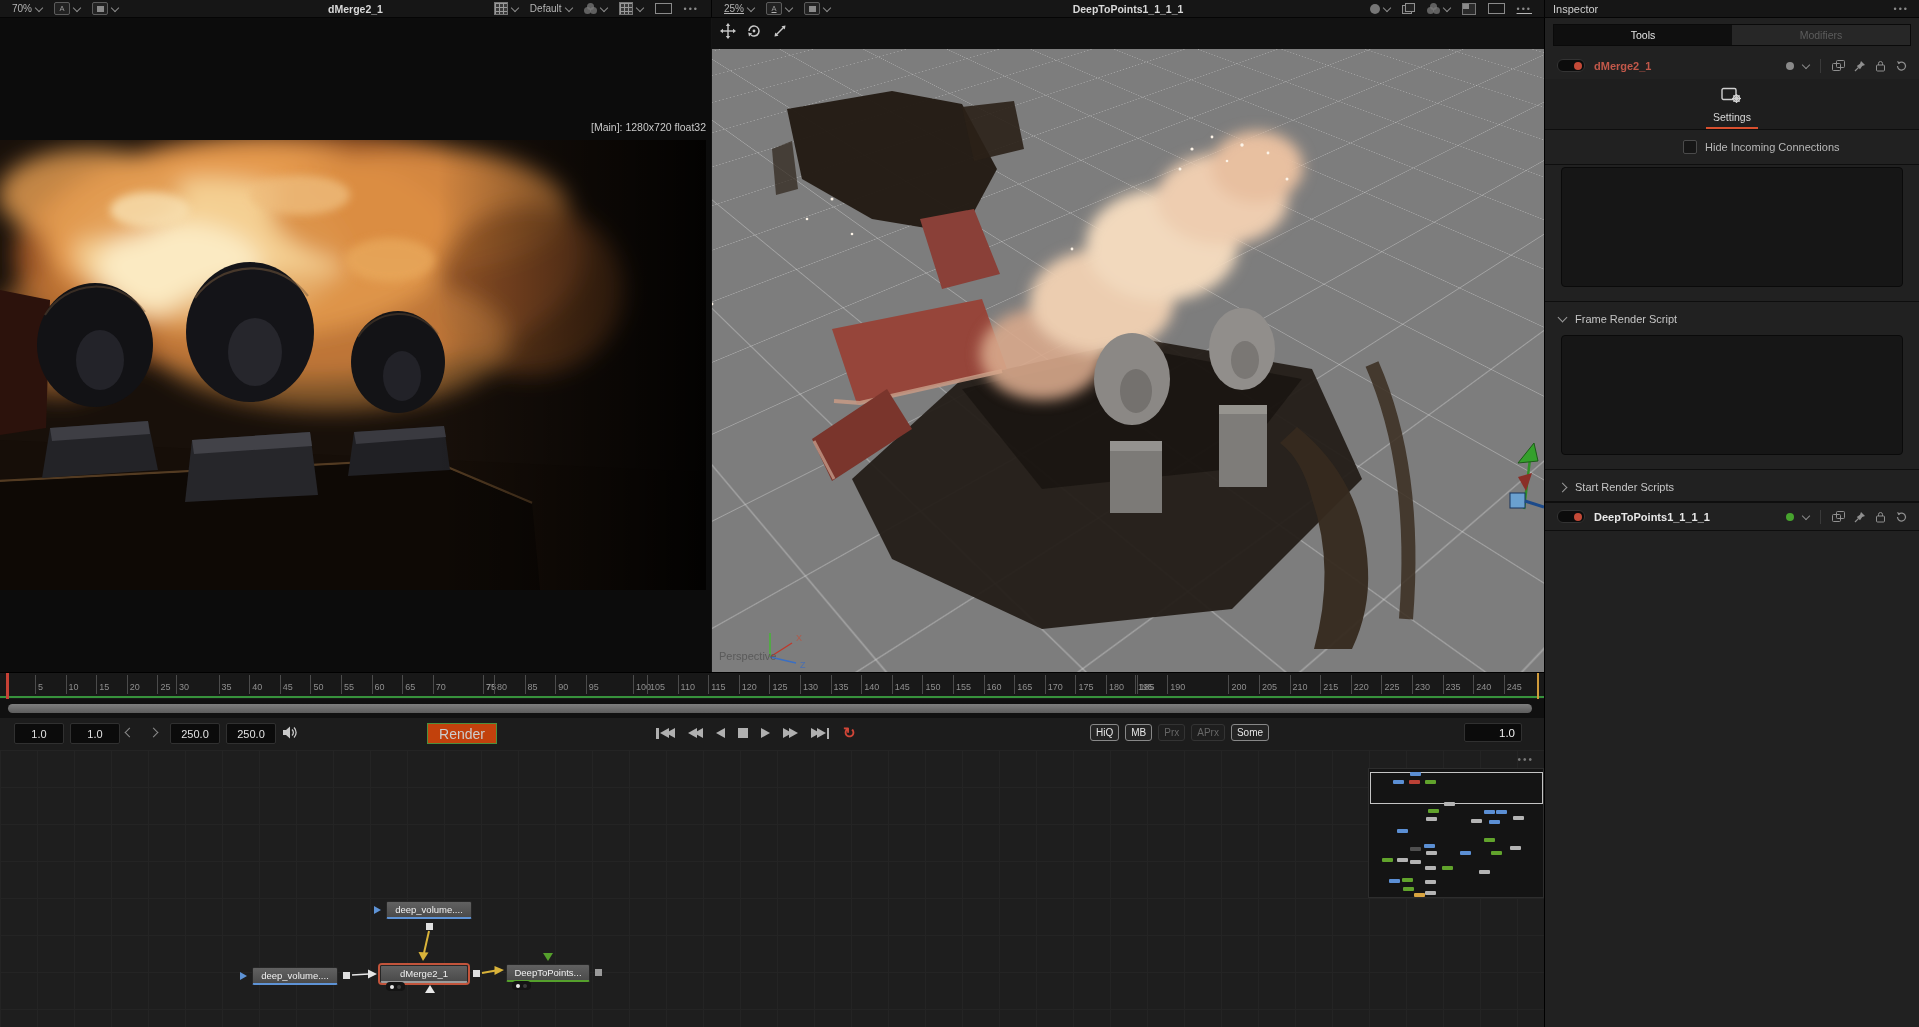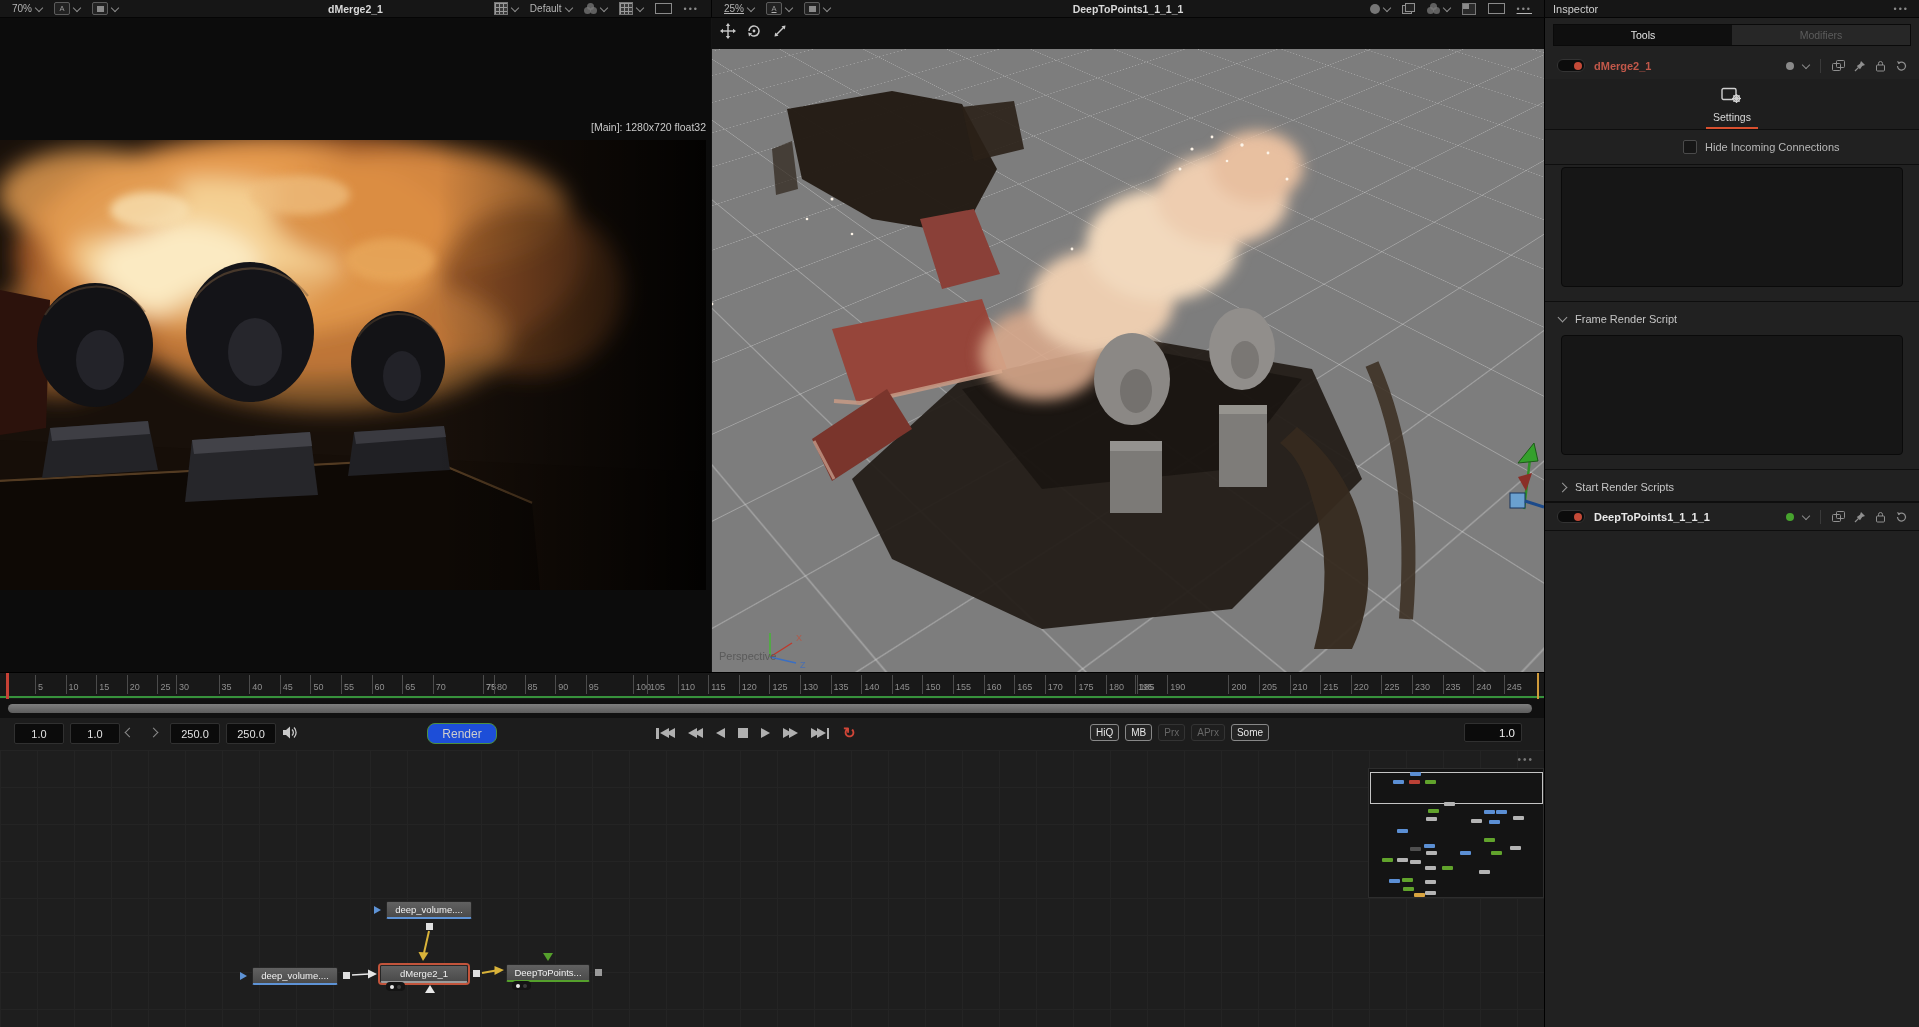--- a/index.html
+++ b/index.html
@@ -56,21 +56,21 @@
   
   .scrollrow{position:absolute;left:0;top:699px;width:1544px;height:19px;background:#101010;}
   .scrollbar{position:absolute;left:8px;top:5px;width:1524px;height:9px;border-radius:4.5px;background:linear-gradient(#7e7e7e,#5c5c5c);}
   
   .transport{position:absolute;left:0;top:718px;width:1544px;height:32px;background:#1c1c1c;border-bottom:1px solid #000;}
   .tfield{position:absolute;top:5px;height:19px;background:#0b0b0b;border:1px solid #303030;border-radius:2px;color:#e2e2e2;font-size:11px;display:flex;align-items:center;justify-content:center;}
   .steparrow{position:absolute;top:11px;width:8px;height:8px;}
   .steparrow i{display:block;width:6px;height:6px;border-right:1.4px solid #8a8a8a;border-bottom:1.4px solid #8a8a8a;}
   .steparrow.prev i{transform:rotate(135deg);}
   .steparrow.next i{transform:rotate(-45deg);}
-  .renderbtn{position:absolute;left:427px;top:5px;width:68px;height:19px;border:1px solid #4c8f3e;border-radius:8px;color:#cdcdcd;font-size:12px;display:flex;align-items:center;justify-content:center;background:#1d4ed8;}
+  .renderbtn{position:absolute;left:427px;top:5px;width:68px;height:19px;border:1px solid #4c8f3e;border-radius:0;color:#cdcdcd;font-size:14px;display:flex;align-items:center;justify-content:center;background:#c2410c;}
   .playbar{position:absolute;left:655px;top:5px;display:flex;align-items:center;gap:13px;height:20px;}
   .pbtn{display:flex;align-items:center;}
   .tl{width:0;height:0;border-right:9px solid #b0b0b0;border-top:5.5px solid transparent;border-bottom:5.5px solid transparent;}
   .tr{width:0;height:0;border-left:9px solid #b0b0b0;border-top:5.5px solid transparent;border-bottom:5.5px solid transparent;}
   .sqr{width:10px;height:10px;background:#b0b0b0;}
   .vb{width:2.5px;height:11px;background:#b0b0b0;margin:0 1px;}
   .loop{color:#cf4537;font-size:15px;font-weight:bold;line-height:14px;}
   .flags{position:absolute;left:1090px;top:6px;display:flex;gap:6px;}
   .flag{height:15px;padding:0 5px;border-radius:3px;font-size:10px;display:flex;align-items:center;border:1px solid #333;color:#666;background:#1e1e1e;}
   .flag.on{border-color:#888;color:#e6e6e6;background:#242424;}

